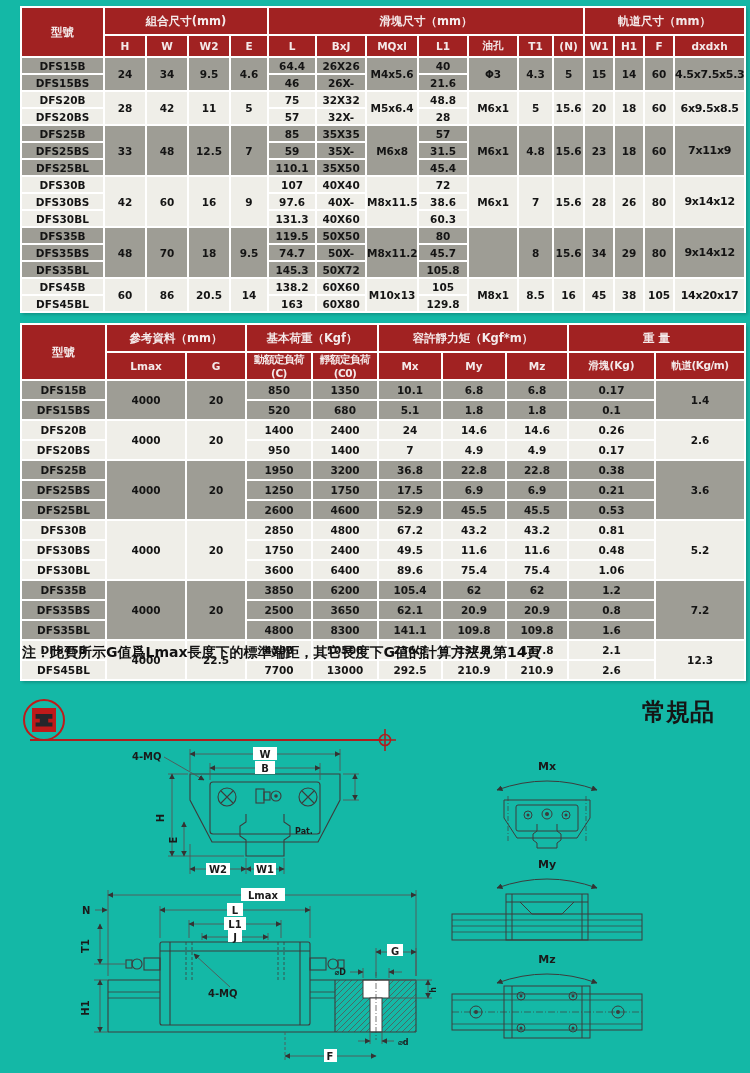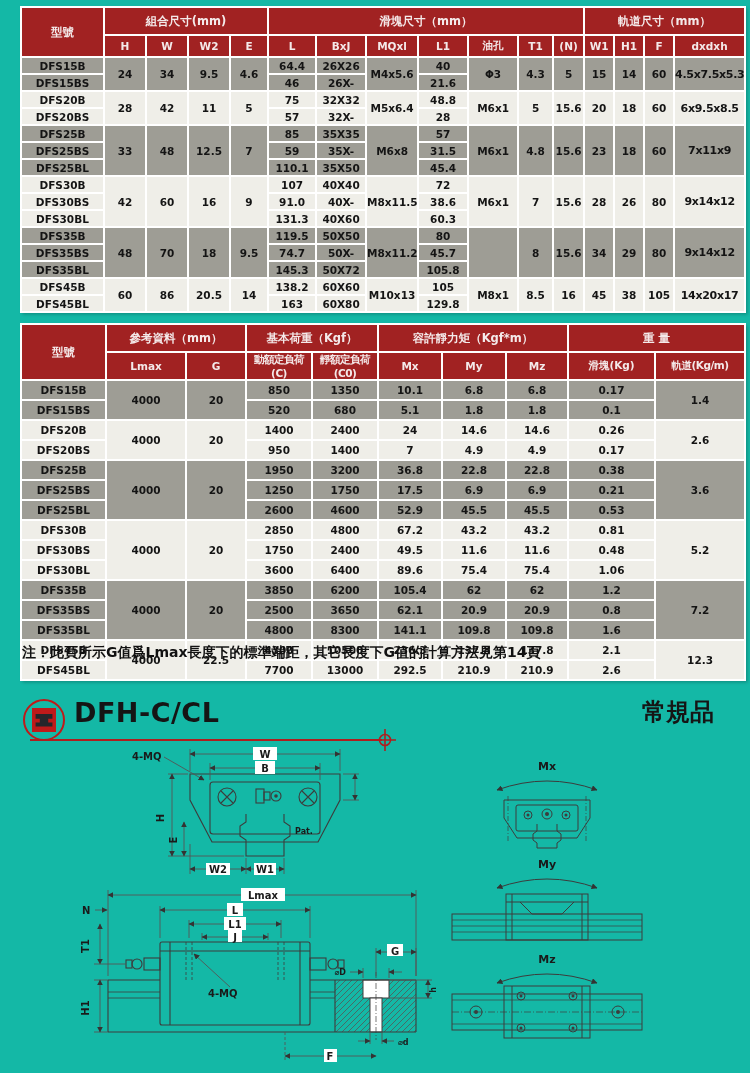--- a/index.html
+++ b/index.html
@@ -182,21 +182,21 @@
             <td rowspan="3">M6x1</td>
             <td rowspan="3">7</td>
             <td rowspan="3">15.6</td>
             <td rowspan="3">28</td>
             <td rowspan="3">26</td>
             <td rowspan="3">80</td>
             <td rowspan="3" class="narrow">9x14x12</td>
           </tr>
           <tr class="light">
             <td class="model">DFS30BS</td>
-            <td>91.0</td>
+            <td>97.6</td>
             <td>40X-</td>
             <td>38.6</td>
           </tr>
           <tr class="light">
             <td class="model">DFS30BL</td>
             <td>131.3</td>
             <td>40X60</td>
             <td>60.3</td>
           </tr>
           <tr class="gray">
@@ -451,21 +451,20 @@
 
   <div id="note">注：此頁所示G值爲Lmax長度下的標準端距，其它長度下G值的計算方法見第14頁</div>
 
   <div id="logo">
     <div class="sq">
       <svg width="24" height="24" viewBox="0 0 20 20">
         <path d="M3,5 H17 V9 H13.5 V12 H17 V15.5 H3 V12 H6.5 V9 H3 Z" fill="#26262b"></path>
       </svg>
     </div>
   </div>
-  <div id="series-title">DFH-C/CL</div>
   <div id="red-rule"></div>
   <svg class="abs" style="left:374px;top:729px" width="22" height="22" viewBox="0 0 22 22">
     <circle cx="11" cy="11" r="5.5" fill="none" stroke="#B01E1E" stroke-width="1.6"></circle>
     <path d="M11,0 V22 M0,11 H22" stroke="#B01E1E" stroke-width="1.6"></path>
   </svg>
   <div id="tag">常規品</div>
 
   <svg class="abs" style="left:130px;top:744px" width="335" height="142" viewBox="0 0 335 142">
     <defs>
       <marker id="m1" viewBox="0 0 10 10" refX="9" refY="5" markerWidth="6.5" markerHeight="6.5" orient="auto-start-reverse">

